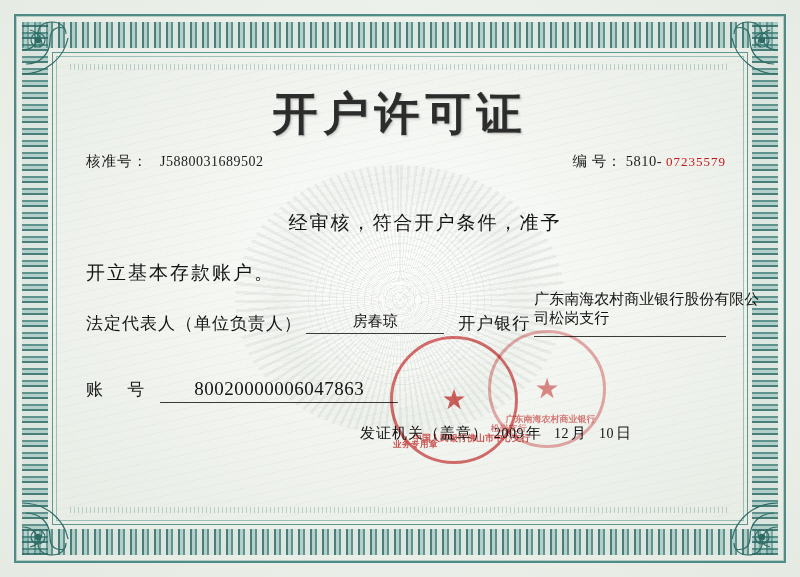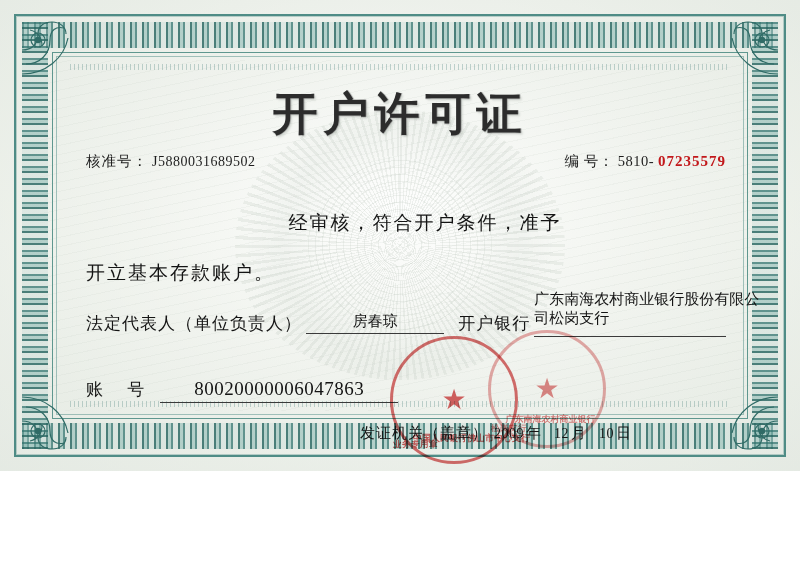--- a/index.html
+++ b/index.html
@@ -10,21 +10,21 @@
   body {
     width: 800px;
     height: 577px;
     overflow: hidden;
     font-family: "Liberation Serif", serif;
   }
 
   .certificate {
     position: relative;
     width: 800px;
-    height: 471px;
+    height: 577px;
     background: #fdba74;
     overflow: hidden;
   }
 
   
   .paper-tint {
     position: absolute;
     inset: 0;
     background:
       radial-gradient(ellipse at 50% 45%, rgba(255,255,255,0.85) 0%, rgba(240,243,238,0.6) 45%, rgba(228,234,226,0.55) 75%, rgba(222,229,221,0.6) 100%),
@@ -172,34 +172,34 @@
     position: absolute;
     top: 92px;
     left: 26px;
     right: 14px;
     display: flex;
     justify-content: space-between;
     align-items: baseline;
     font-size: 14.5px;
     color: #1d1d1d;
   }
-  .approval-left { display: flex; align-items: baseline; gap: 4px; }
+  .approval-left { display: flex; align-items: baseline; gap: 12px; }
   .approval-label { letter-spacing: 1px; }
   .approval-value {
     font-family: "Liberation Serif", serif;
     font-size: 14px;
     letter-spacing: 0.5px;
   }
   .approval-right { display: flex; align-items: baseline; gap: 4px; }
   .serial-prefix { letter-spacing: 0.5px; }
   .serial-red {
     color: #c2181b;
-    font-weight: bold;
+    font-weight: normal;
     letter-spacing: 1px;
-    font-size: 15px;
+    font-size: 13px;
   }
 
   .body-block {
     position: absolute;
     top: 140px;
     left: 26px;
     right: 14px;
     font-size: 19px;
     color: #141414;
     line-height: 46px;

